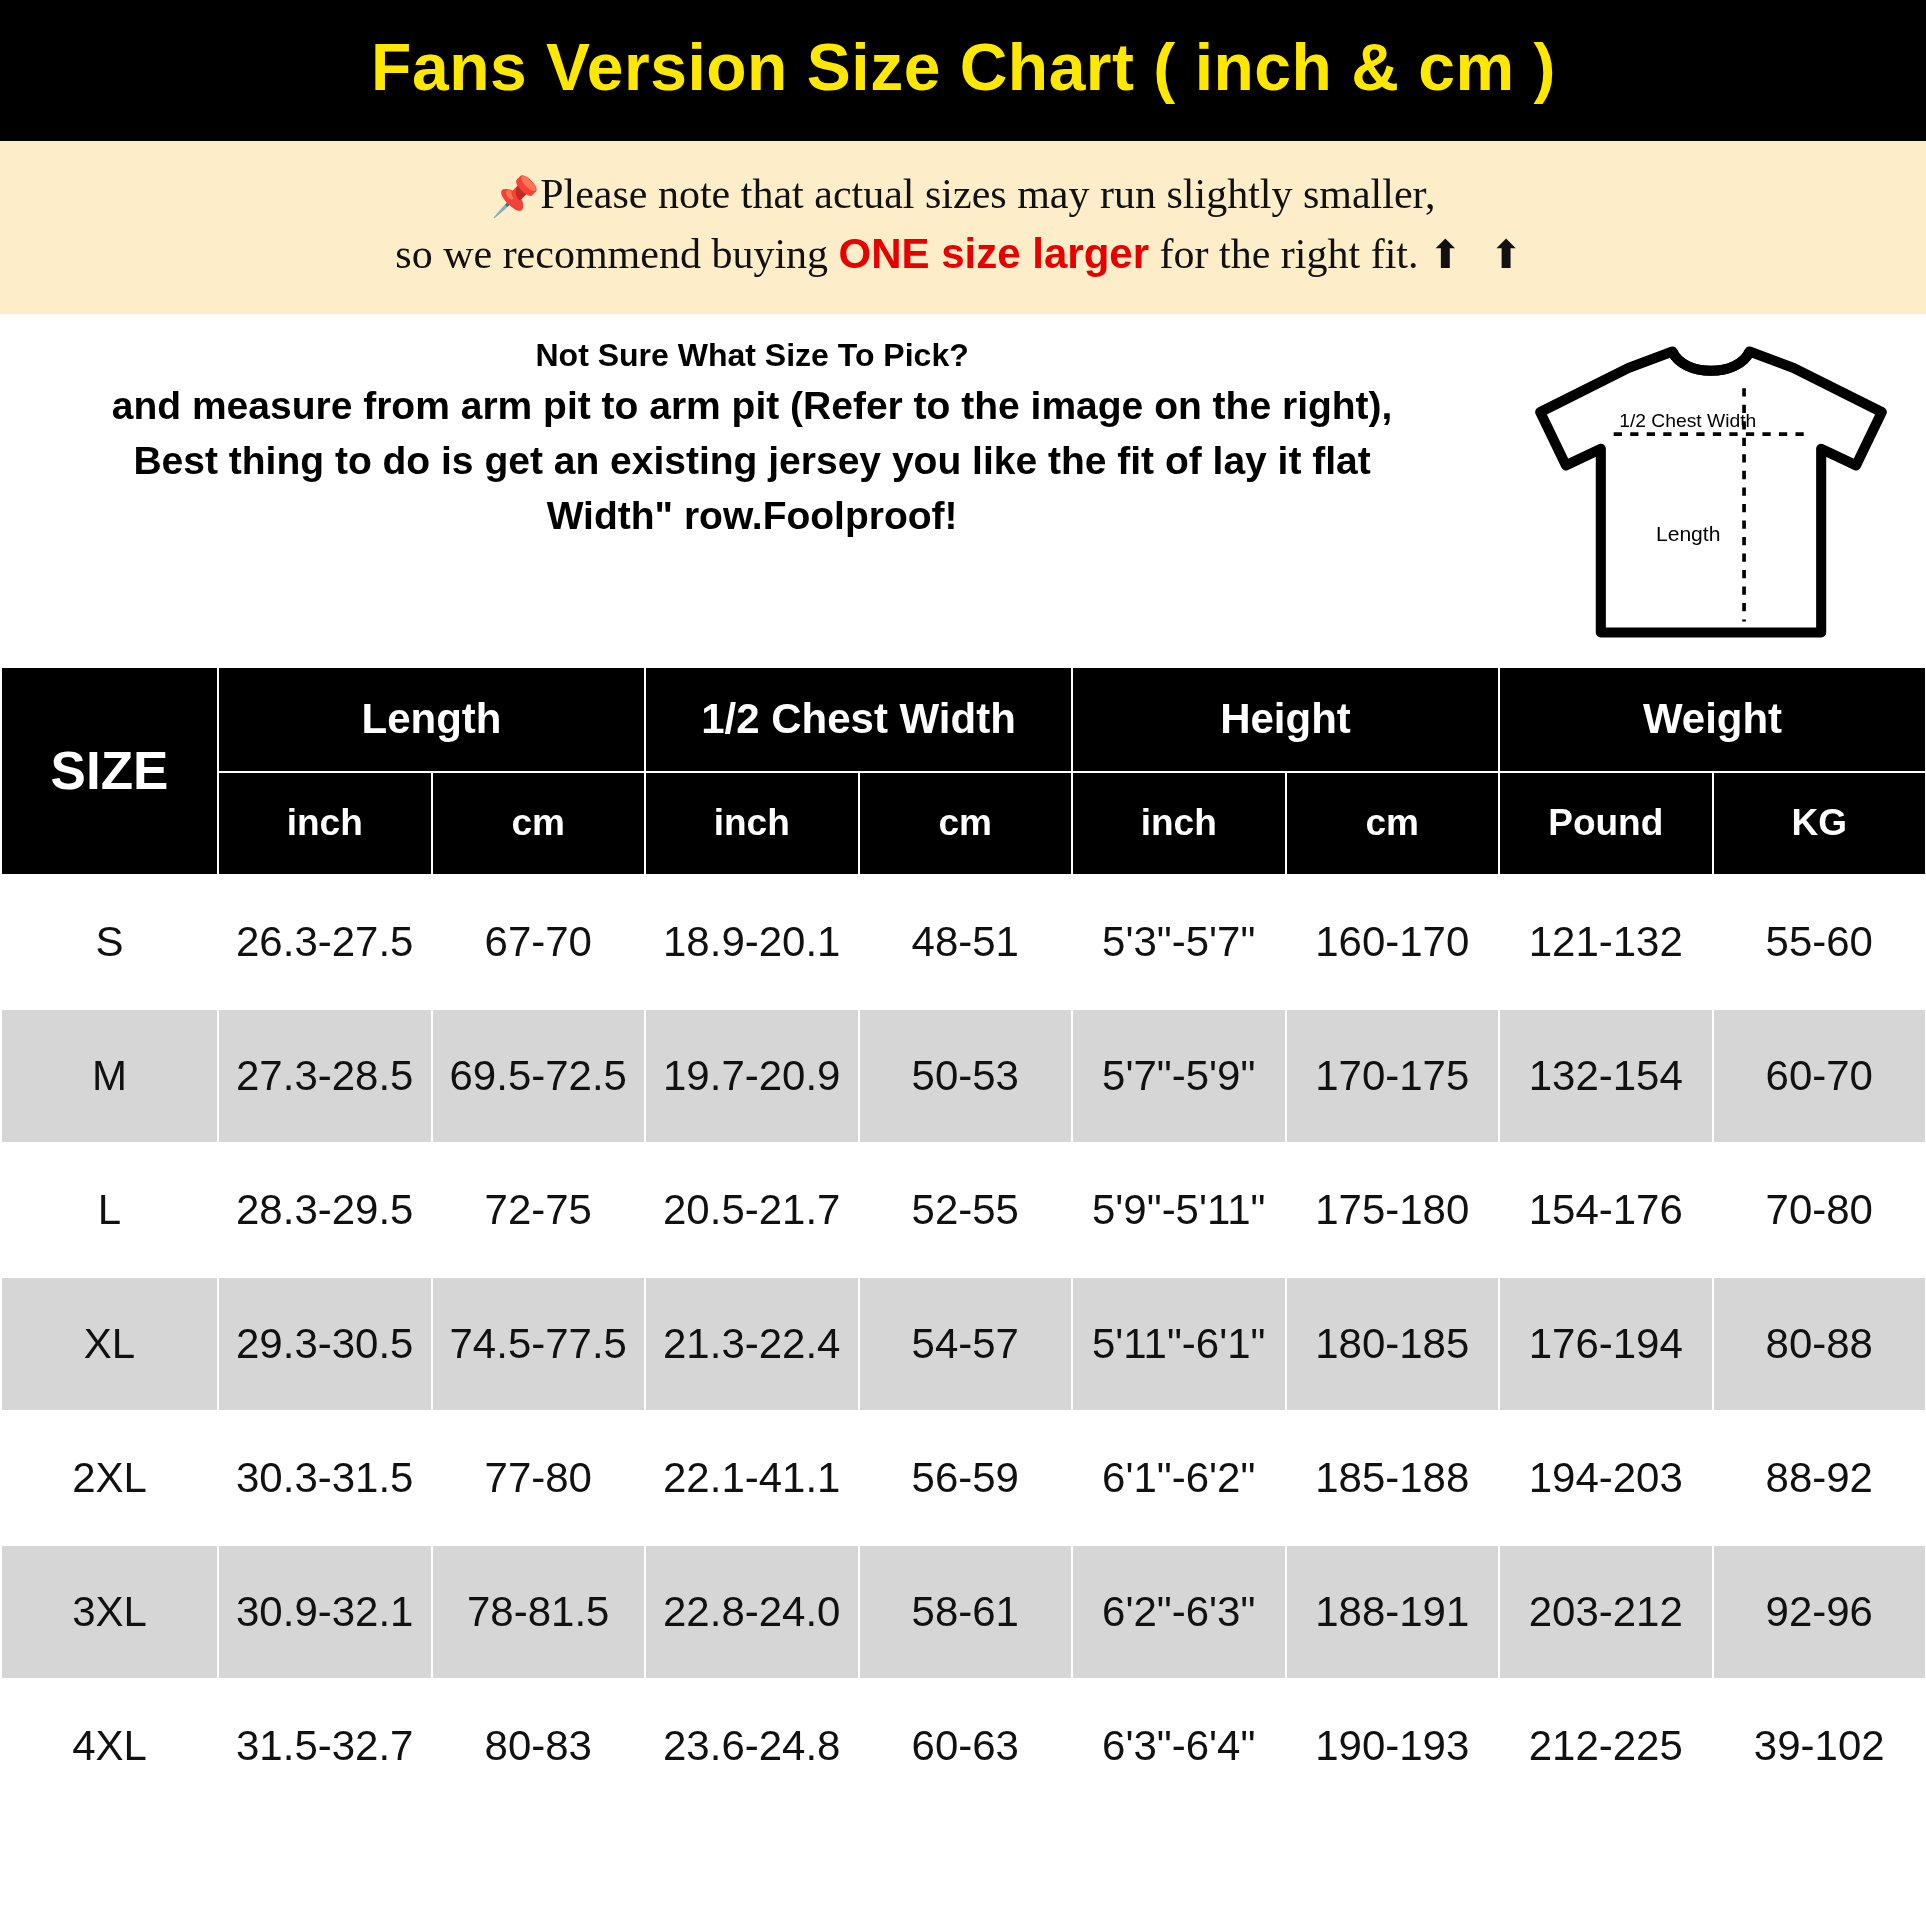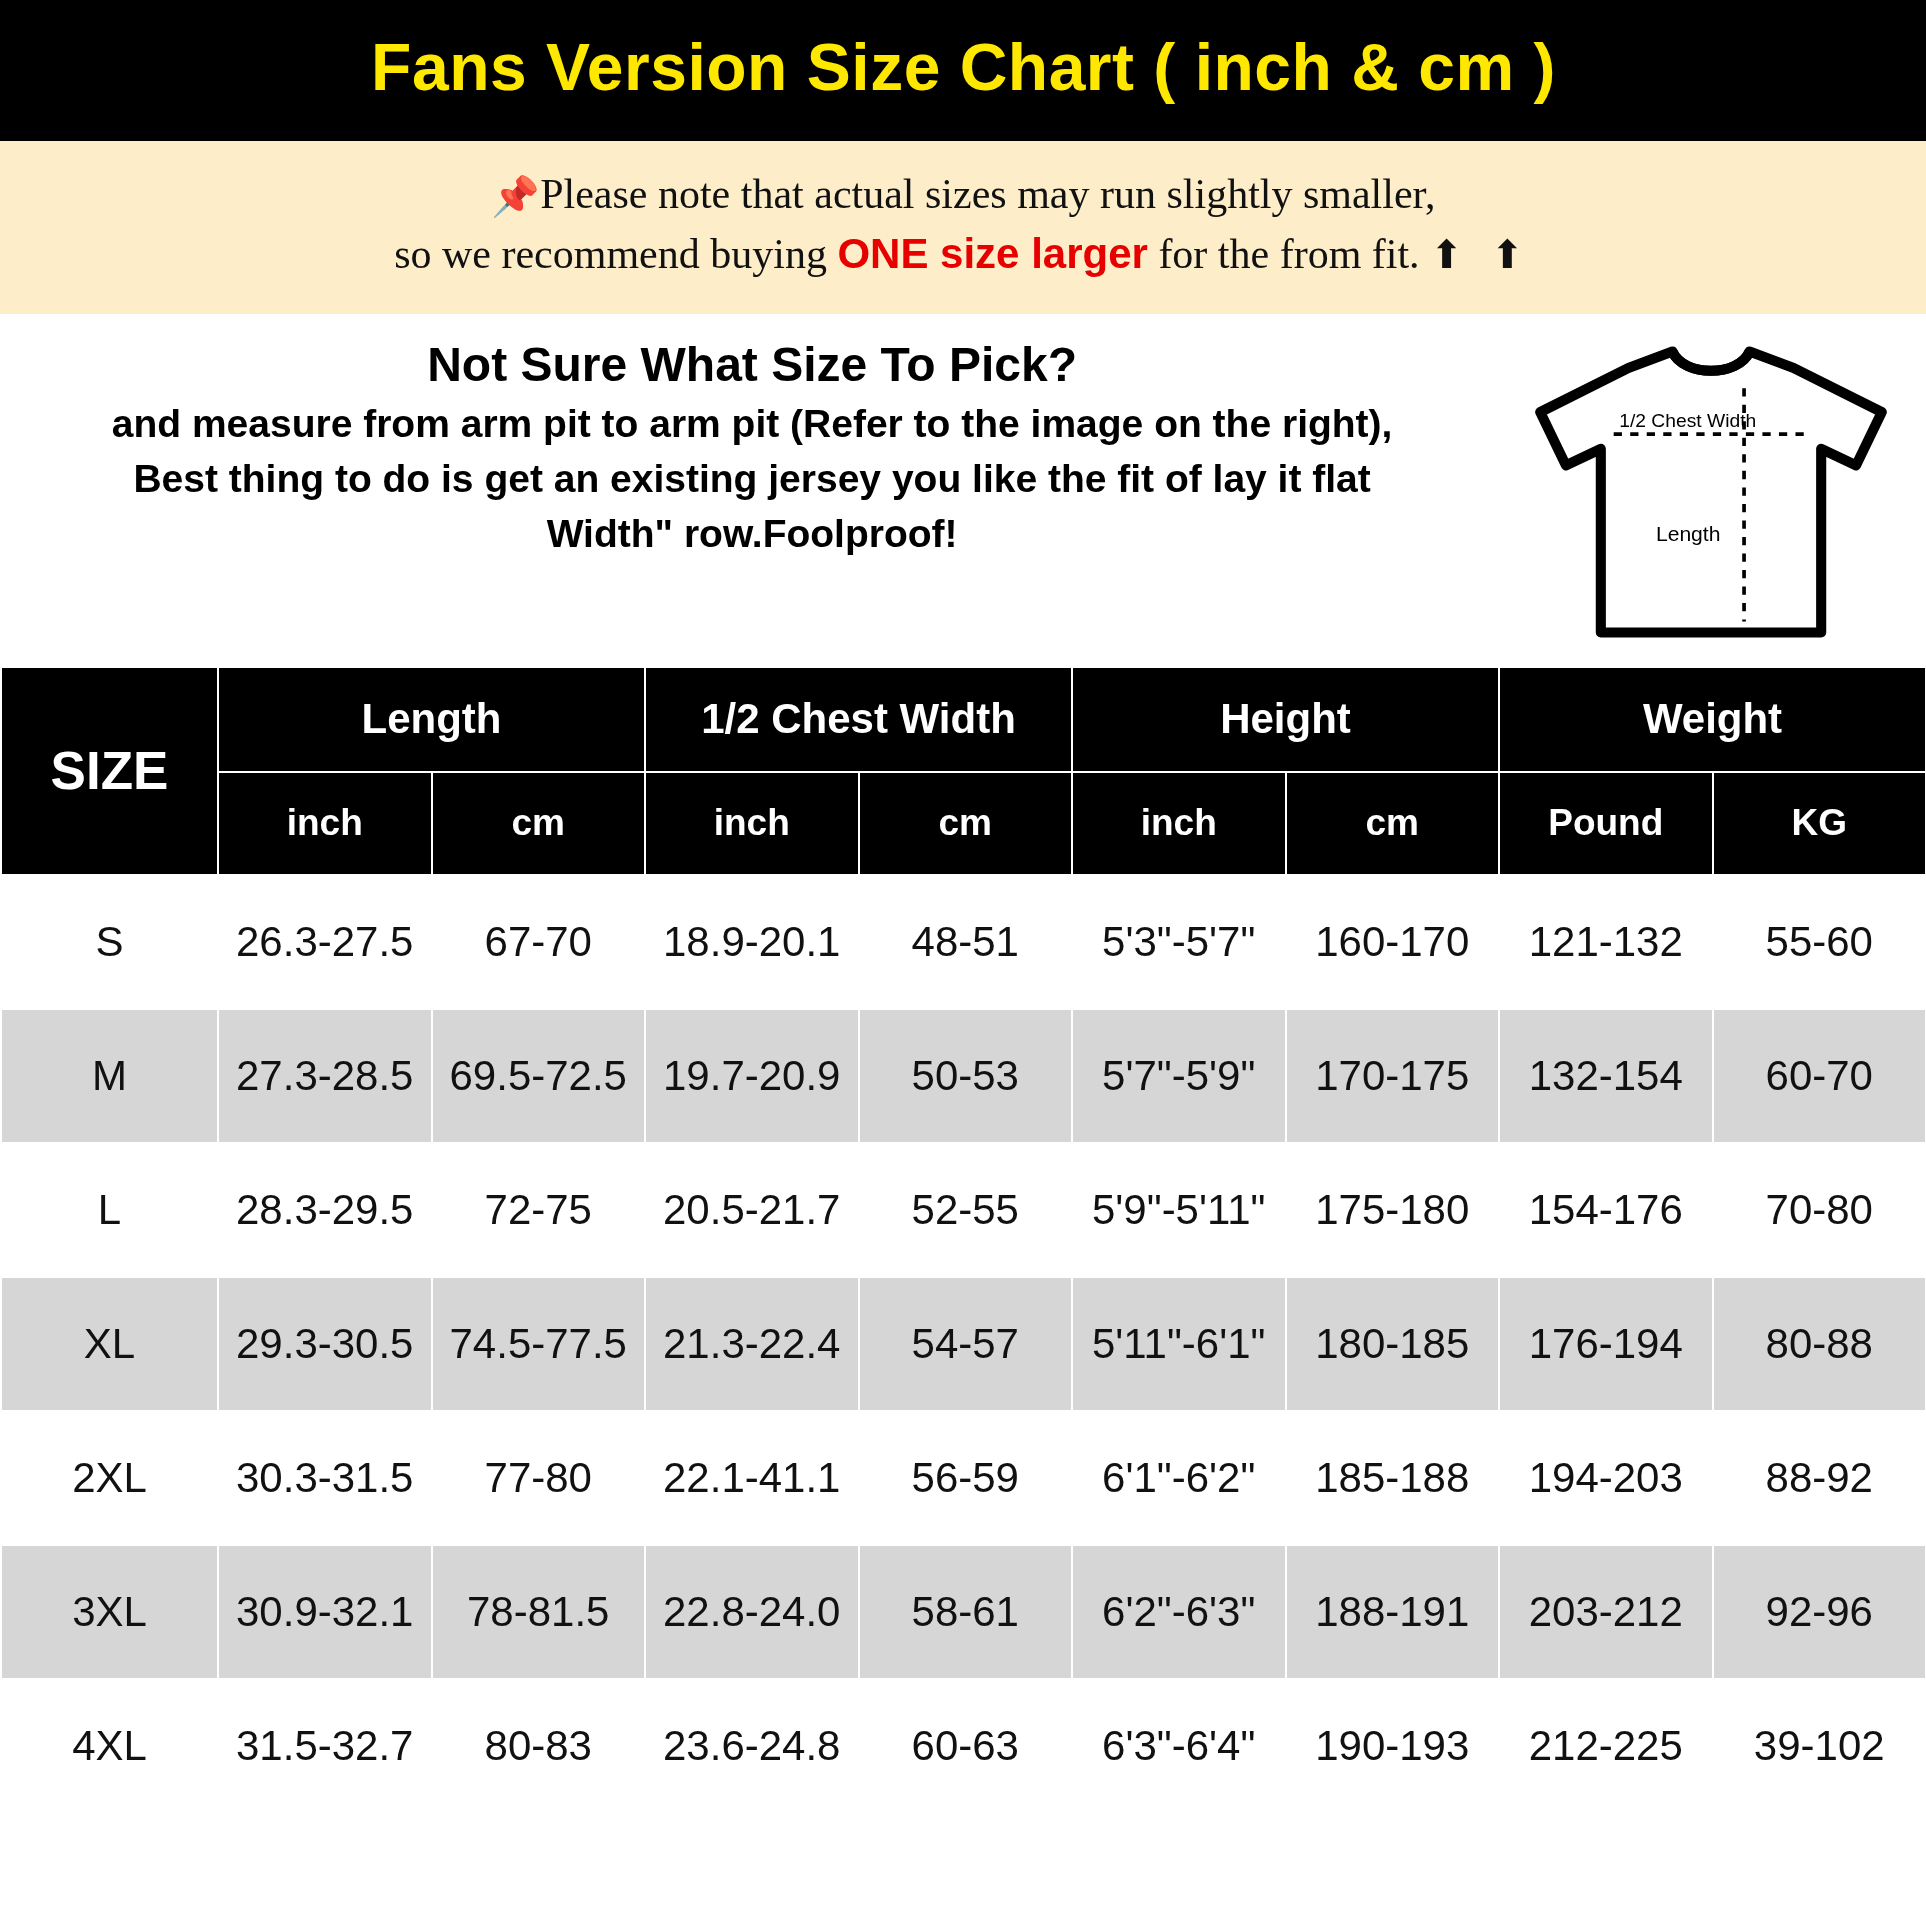--- a/index.html
+++ b/index.html
@@ -66,21 +66,21 @@
     align-items: flex-start;
     padding: 20px 0 16.5px 0;
     background: #ffffff;
   }
   .help-text {
     flex: 1 1 auto;
     text-align: center;
     padding: 0 9.2px 0 18.4px;
   }
   .help-text .h-title {
-    font-size: 48px;
+    font-size: 32px;
     font-weight: bold;
     color: #000000;
     margin-bottom: 5.5px;
   }
   .help-text .h-line {
     font-size: 39px;
     font-weight: bold;
     color: #000000;
     line-height: 1.40;
   }
@@ -142,21 +142,21 @@
 
   <div class="title-bar">
     <div class="title">Fans Version Size Chart ( inch &amp; cm )</div>
   </div>
 
   <div class="note-band">
     <div class="note-line">
       <span class="pin">📌</span><span>Please note that actual sizes may run slightly smaller,</span>
     </div>
     <div class="note-line">
-      <span>so we recommend buying </span><span class="emph">ONE size larger</span><span> for the from fit.</span>
+      <span>so we recommend buying </span><span class="emph">ONE size larger</span><span> for the right fit.</span>
       <span class="arrows">⬆ ⬆</span>
     </div>
   </div>
 
   <div class="help-section">
     <div class="help-text">
       <div class="h-title">Not Sure What Size To Pick?</div>
       <div class="h-line">and measure from arm pit to arm pit (Refer to the image on the right),</div>
       <div class="h-line">Best thing to do is get an existing jersey you like the fit of lay it flat</div>
       <div class="h-line">Width" row.Foolproof!</div>

